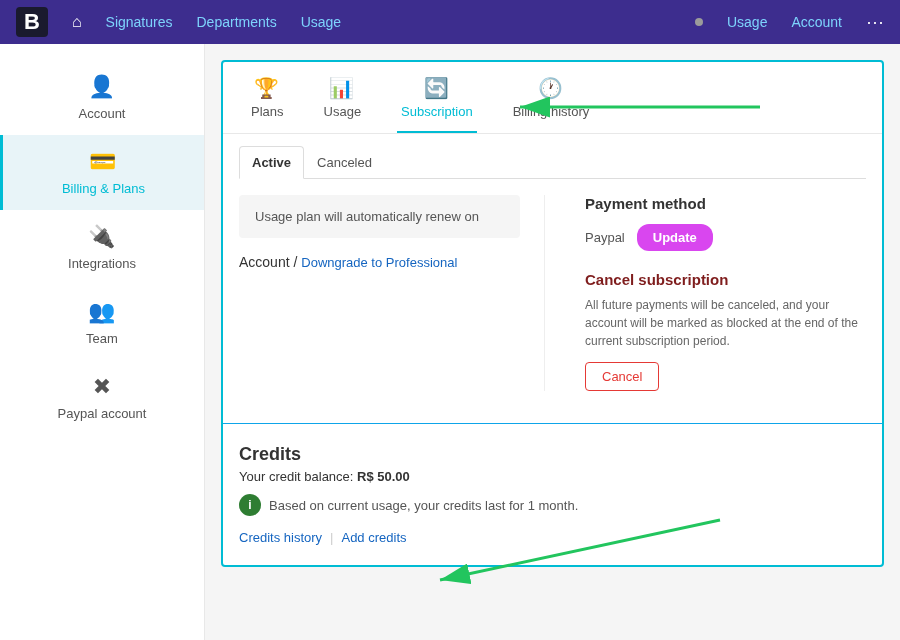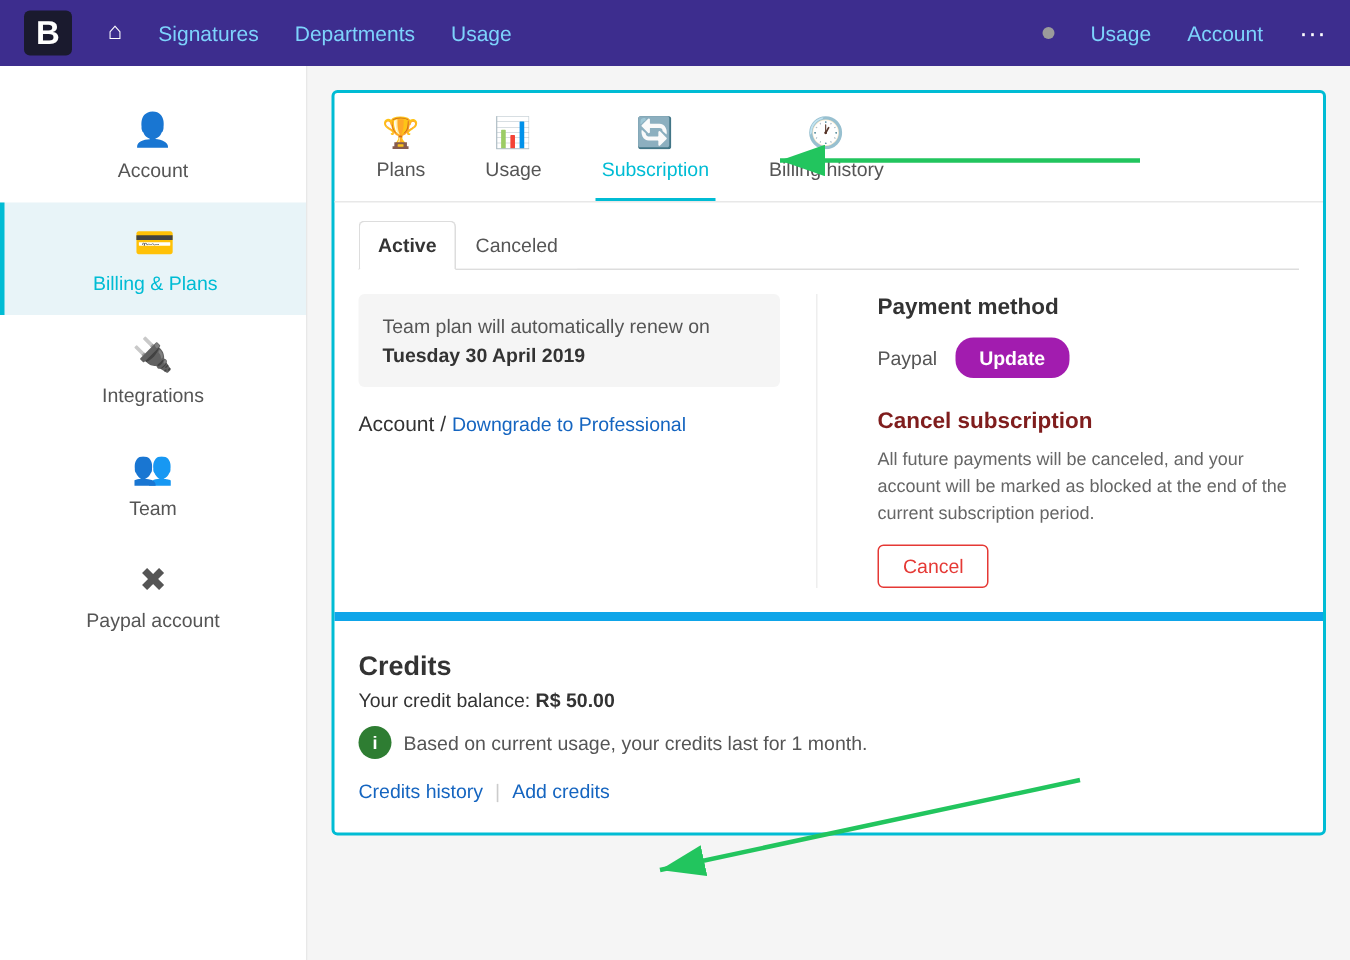--- a/index.html
+++ b/index.html
@@ -204,21 +204,21 @@
       display: flex;
       align-items: center;
       gap: 12px;
       margin-bottom: 20px;
     }
     .payment-row .method-label {
       font-size: 13px;
       color: #555;
     }
     .update-btn {
-      background: #a21caf;
+      background: #d946ef;
       color: white;
       border: none;
       padding: 6px 16px;
       border-radius: 12px;
       cursor: pointer;
       font-size: 13px;
       font-weight: 600;
     }
 
     .cancel-section h3 {
@@ -239,22 +239,22 @@
       border: 1px solid #e53935;
       padding: 6px 16px;
       border-radius: 4px;
       cursor: pointer;
       font-size: 13px;
     }
 
     
     .credits-section {
       padding: 20px 16px;
-      border-top: 6px solid #0ea5e9;
-      margin-top: 0;
+      border-top: 1px solid #0ea5e9;
+      margin-top: 16px;
     }
     .credits-section h2 {
       font-size: 18px;
       font-weight: 700;
       color: #333;
       margin-bottom: 4px;
     }
     .credits-section .credits-desc {
       font-size: 13px;
       color: #555;
@@ -387,22 +387,21 @@
         </nav>
 
         <div class="tab-bar">
           <button class="tab active">Active</button>
           <button class="tab">Canceled</button>
         </div>
 
         <div class="subscription-body">
           <div class="sub-left">
             <div class="renewal-box">
-              <span>Team plan will automatically renew on</span>
-              <strong>Tuesday 30 April 2019</strong>
+              <span>Usage plan will automatically renew on</span>
             </div>
             <div class="plan-info">
               <span>Account</span>
               <span> / </span>
               <a>Downgrade to Professional</a>
             </div>
           </div>
 
           <div class="sub-right">
             <div class="payment-section">

